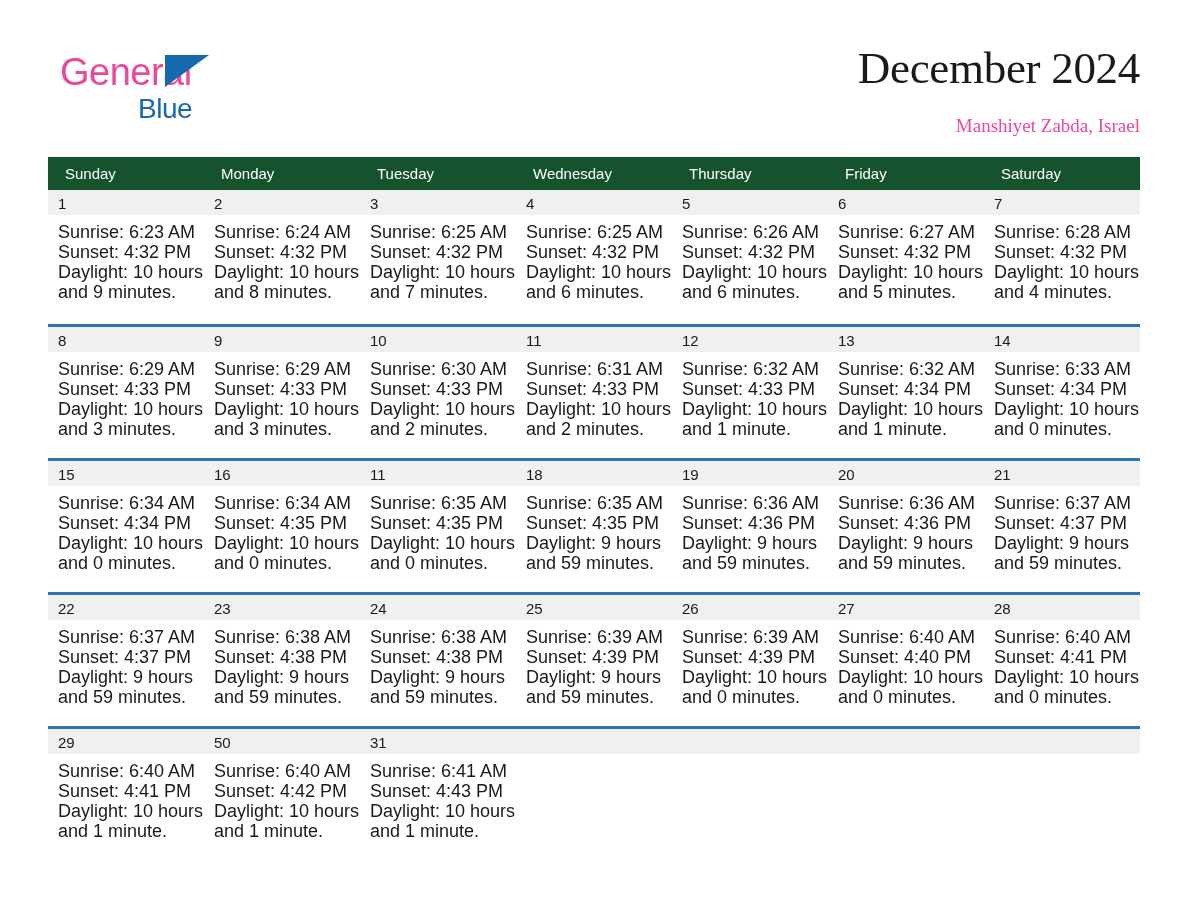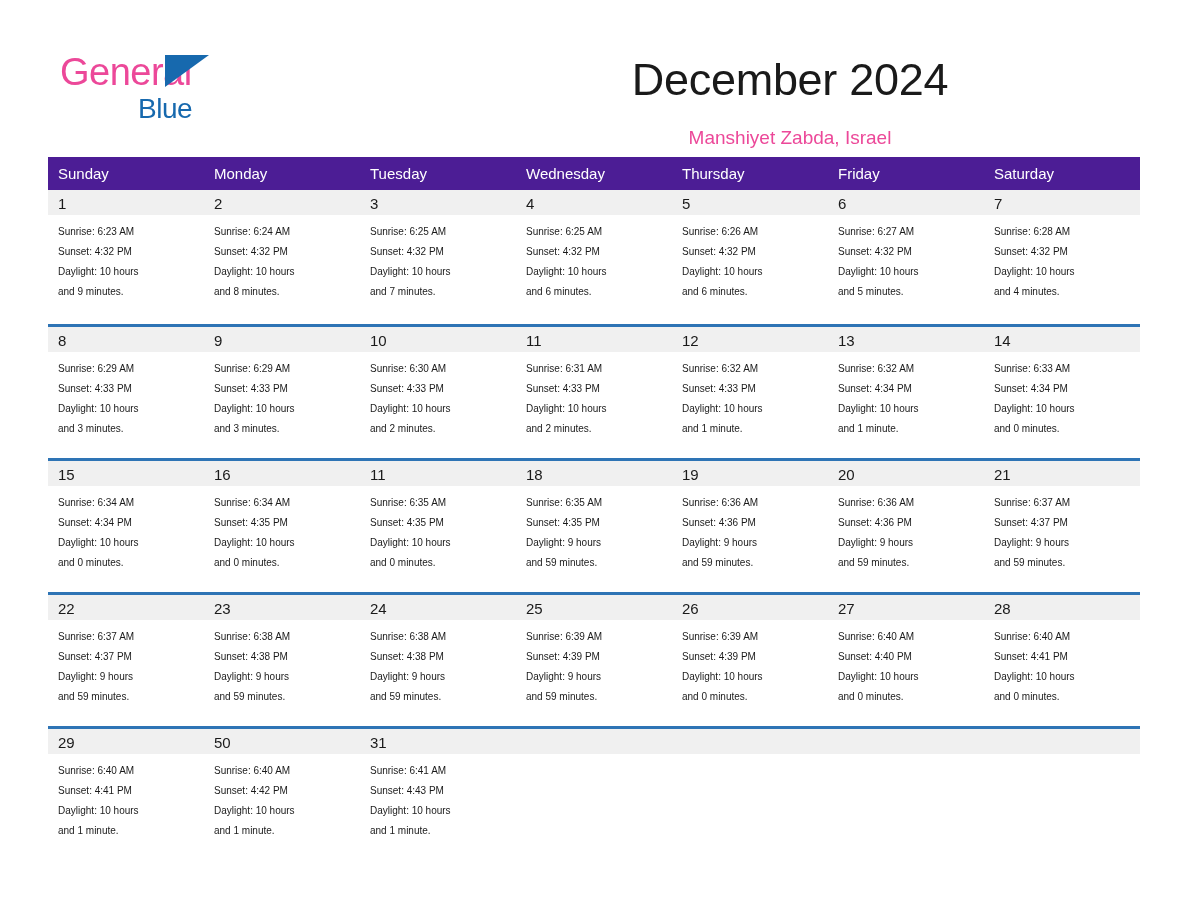--- a/index.html
+++ b/index.html
@@ -62,23 +62,24 @@
     font-size: 28px;
     line-height: 44px;
     letter-spacing: -0.5px;
     color: #1769AE;
     font-weight: 400;
   }
 
   .titles {
     position: absolute;
     right: 0;
-    top: 12px;
-    text-align: center;
+    top: 0;
+    text-align: right;
     width: 700px;
+    font-family: Liberation Serif, serif;
   }
   .cal-title {
     font-size: 45px;
     line-height: 56px;
     font-weight: 400;
     color: #1a1a1a;
     letter-spacing: -0.3px;
   }
   .cal-subtitle {
     margin-top: 15px;
@@ -91,26 +92,26 @@
   
   .calendar {
     position: absolute;
     left: 48px;
     top: 157px;
     width: 1092px;
     border-collapse: collapse;
     table-layout: fixed;
   }
   .calendar th {
-    background: #4c1d95;
+    background: #14532d;
     color: #ffffff;
     font-size: 15px;
     font-weight: 400;
     text-align: left;
-    padding: 8px 0 8px 10px;
+    padding: 8px 0 8px 17px;
     height: 17px;
     border: none;
   }
   .calendar td {
     vertical-align: top;
     padding: 0;
     border: none;
     width: 156px;
     height: 110px;
   }
@@ -127,21 +128,21 @@
     background: #F0F0F0;
     height: 25px;
     padding: 4px 0 0 10px;
     box-sizing: border-box;
     font-size: 15px;
     line-height: 19px;
     color: #1a1a1a;
   }
   .cellinfo {
     padding: 7px 8px 0 10px;
-    font-size: 10px;
+    font-size: 18px;
     line-height: 20px;
     color: #1a1a1a;
   }
   .cellinfo div {
     white-space: nowrap;
   }
   .daycell.empty .daynum-band {
     
   }
 </style>

